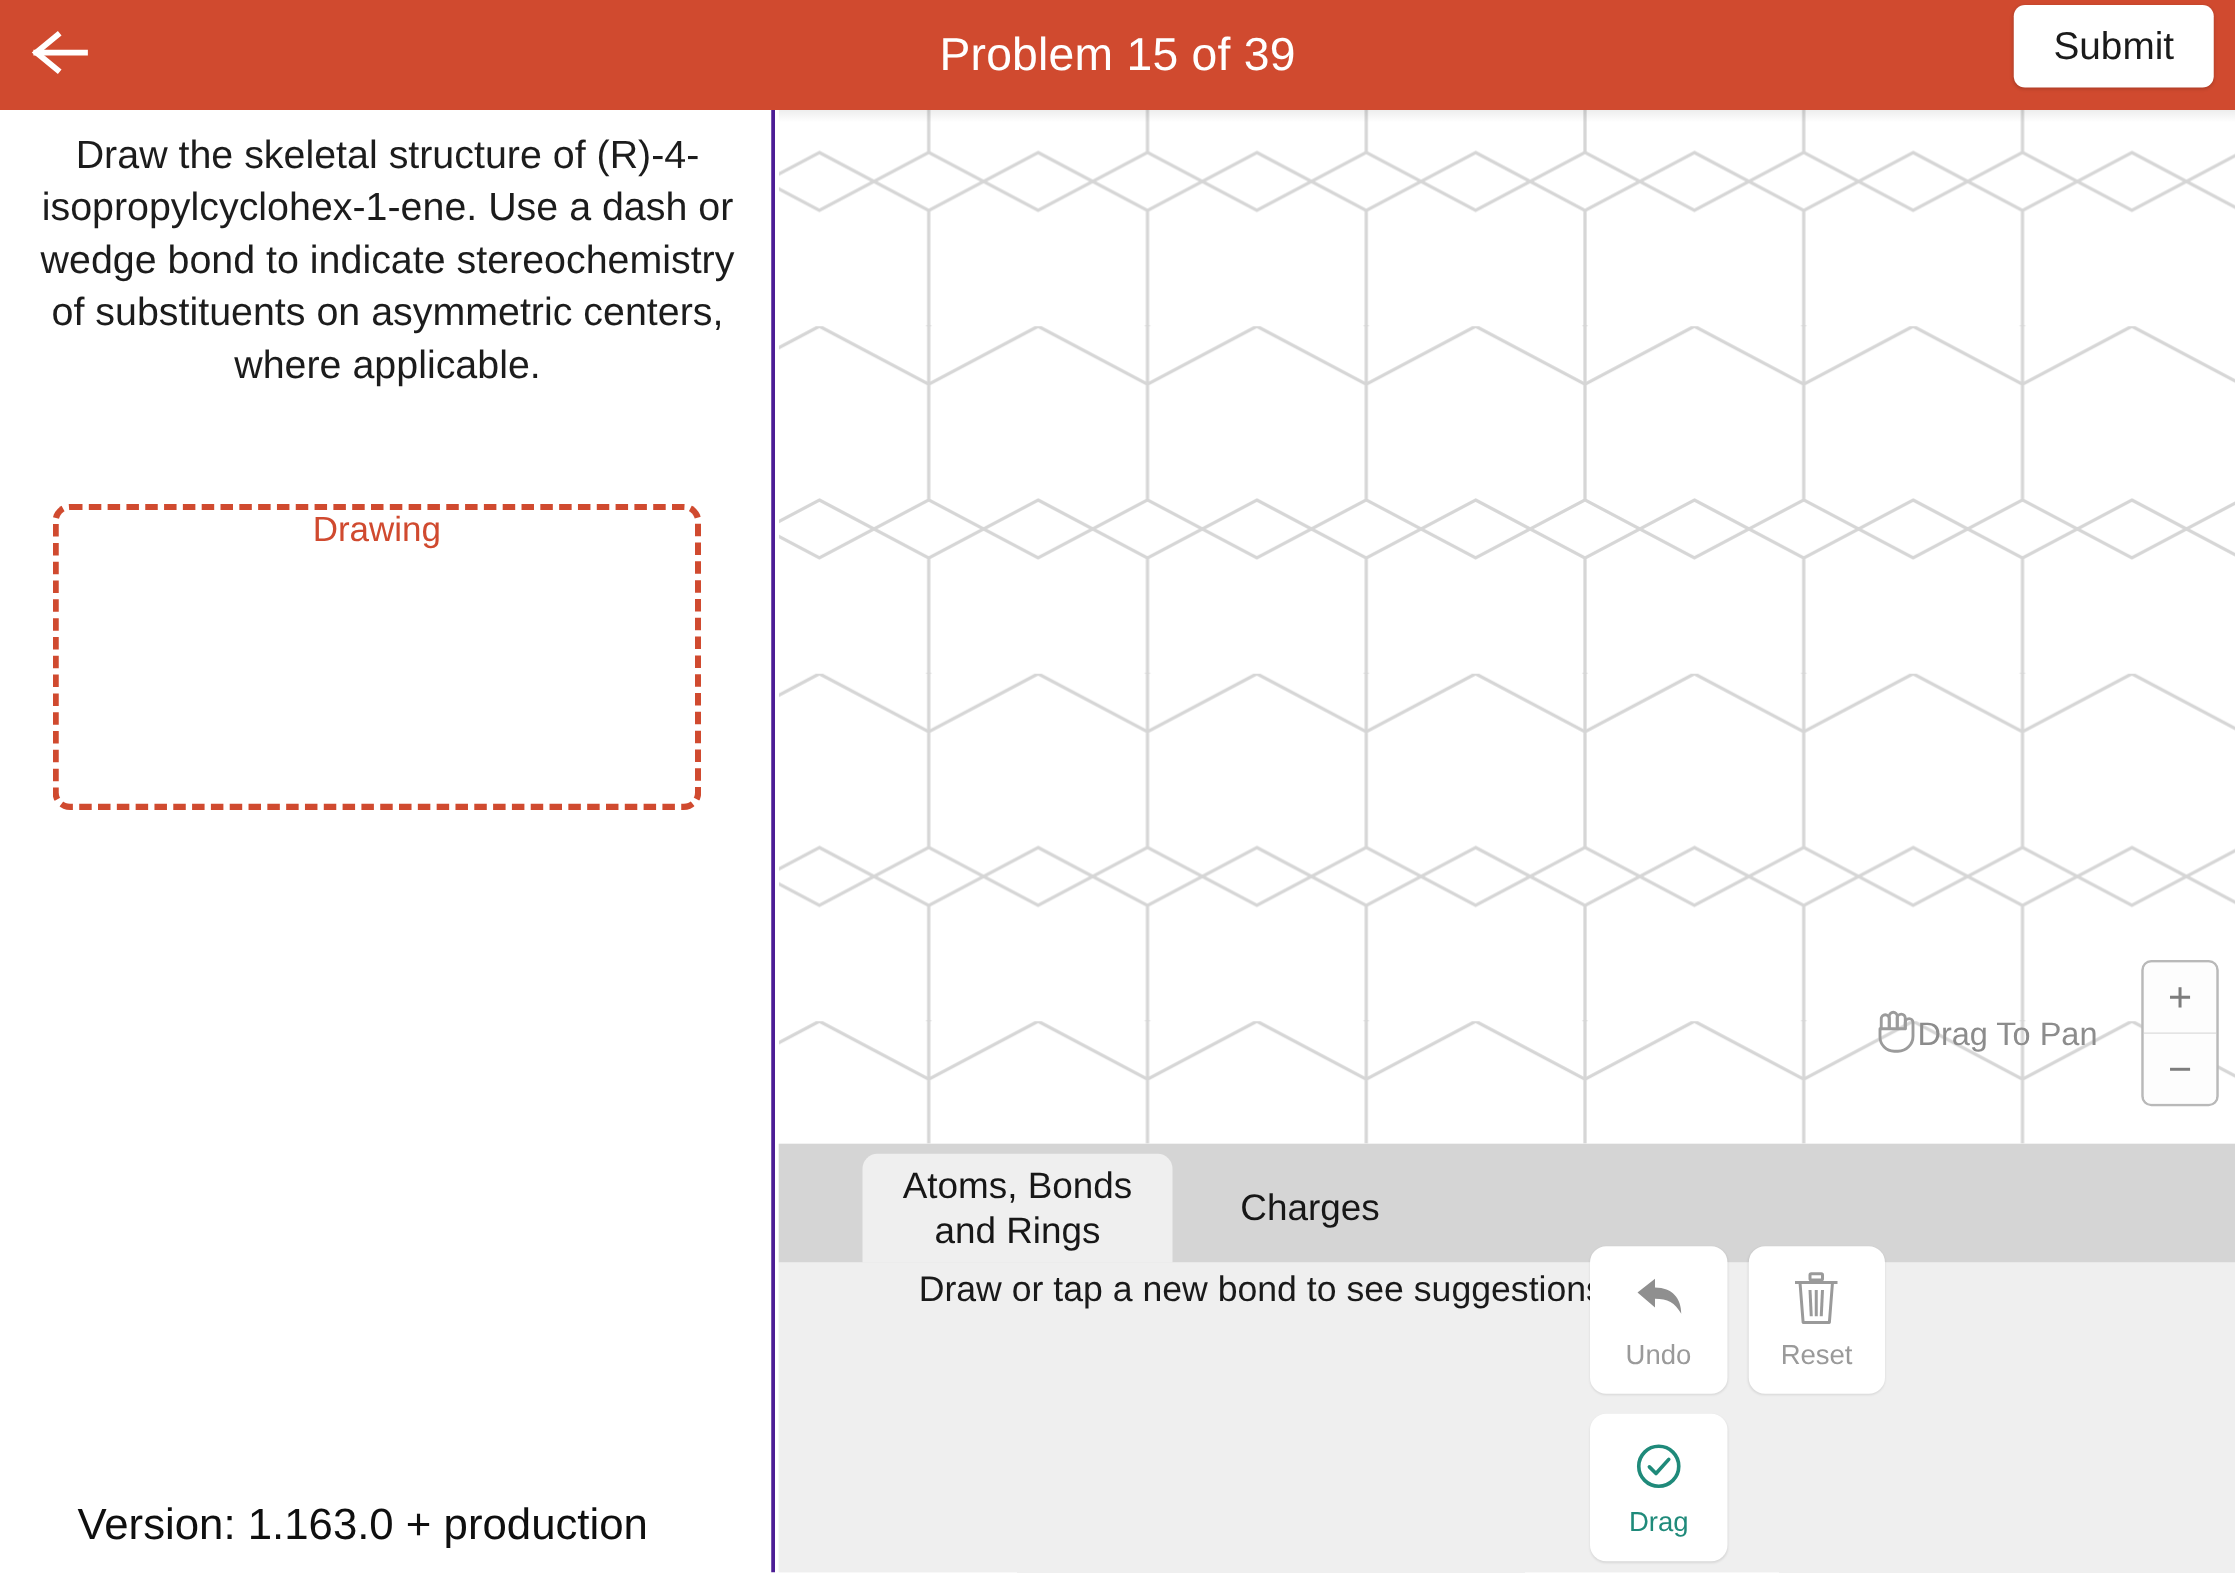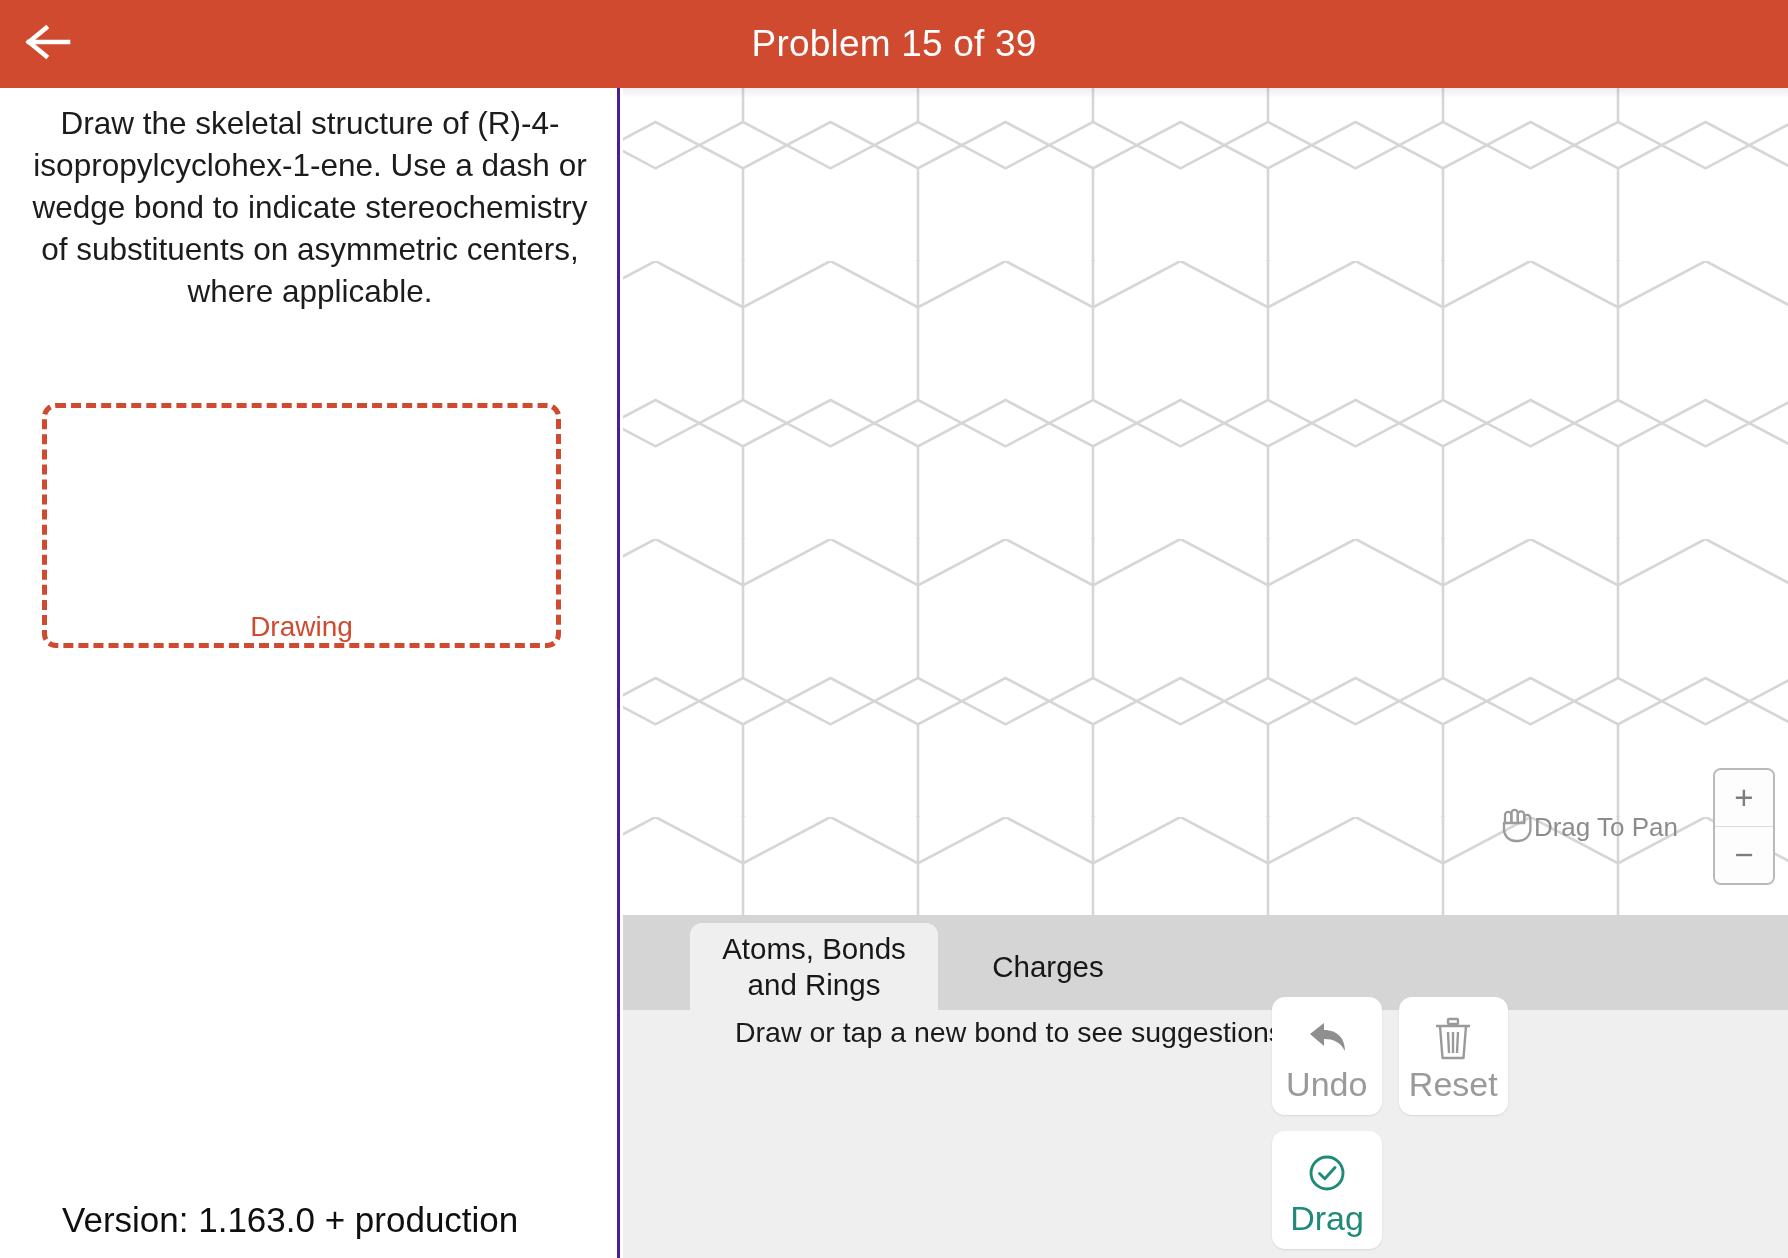--- a/index.html
+++ b/index.html
@@ -92,21 +92,21 @@
   }
   .drawing-box {
     position: absolute;
     left: 42px;
     top: 315px;
     width: 519px;
     height: 245px;
     border: 5px dashed #d04a2f;
     border-radius: 14px;
     display: flex;
-    align-items: flex-end;
+    align-items: flex-start;
     justify-content: center;
     cursor: pointer;
   }
   .drawing-box-label {
     color: #d04a2f;
     font-size: 28px;
   }
   .version-text {
     position: absolute;
     left: 62px;
@@ -248,21 +248,21 @@
     border-radius: 13px;
     display: flex;
     flex-direction: column;
     align-items: center;
     justify-content: center;
     gap: 4px;
     cursor: pointer;
     box-shadow: 0 1px 2px rgba(0,0,0,0.10);
   }
   .action-label {
-    font-size: 34px;
+    font-size: 22px;
     color: #9a9a9a;
     line-height: 30px;
   }
   .action-label.done { color: #1f8a7a; }
   .action-icon { height: 52px; display: flex; align-items: center; justify-content: center; }
 </style>
 </head>
 <body>
 
 <div id="app">
@@ -270,20 +270,21 @@
   <div class="header">
     <div class="back-btn">
       <span>
         <svg width="48" height="40" viewBox="0 0 48 40">
           <path d="M22 6 L5 20 L22 34" fill="none" stroke="#ffffff" stroke-width="4.6" stroke-linecap="square"></path>
           <line x1="5" y1="20" x2="44" y2="20" stroke="#ffffff" stroke-width="4.6" stroke-linecap="square"></line>
         </svg>
       </span>
     </div>
     <div class="header-title">Problem 15 of 39</div>
+    <div class="submit-btn">Submit</div>
   </div>
 
   <div class="left-panel">
     <div class="problem-text">Draw the skeletal structure of (R)-4-isopropylcyclohex-1-ene. Use a dash or wedge bond to indicate stereochemistry of substituents on asymmetric centers, where applicable.</div>
 
     <div class="drawing-box">
       <span class="drawing-box-label">Drawing</span>
     </div>
 
     <div class="version-text">Version: 1.163.0 +  production</div>

